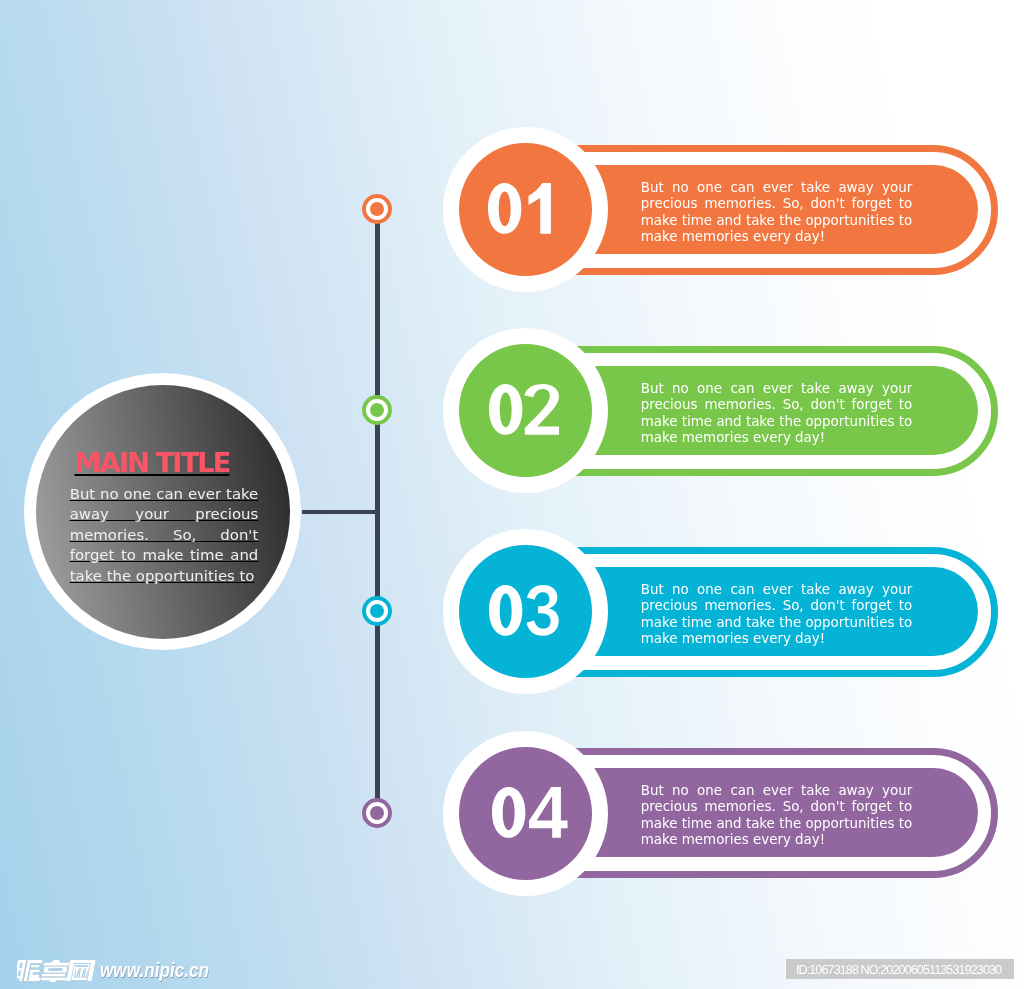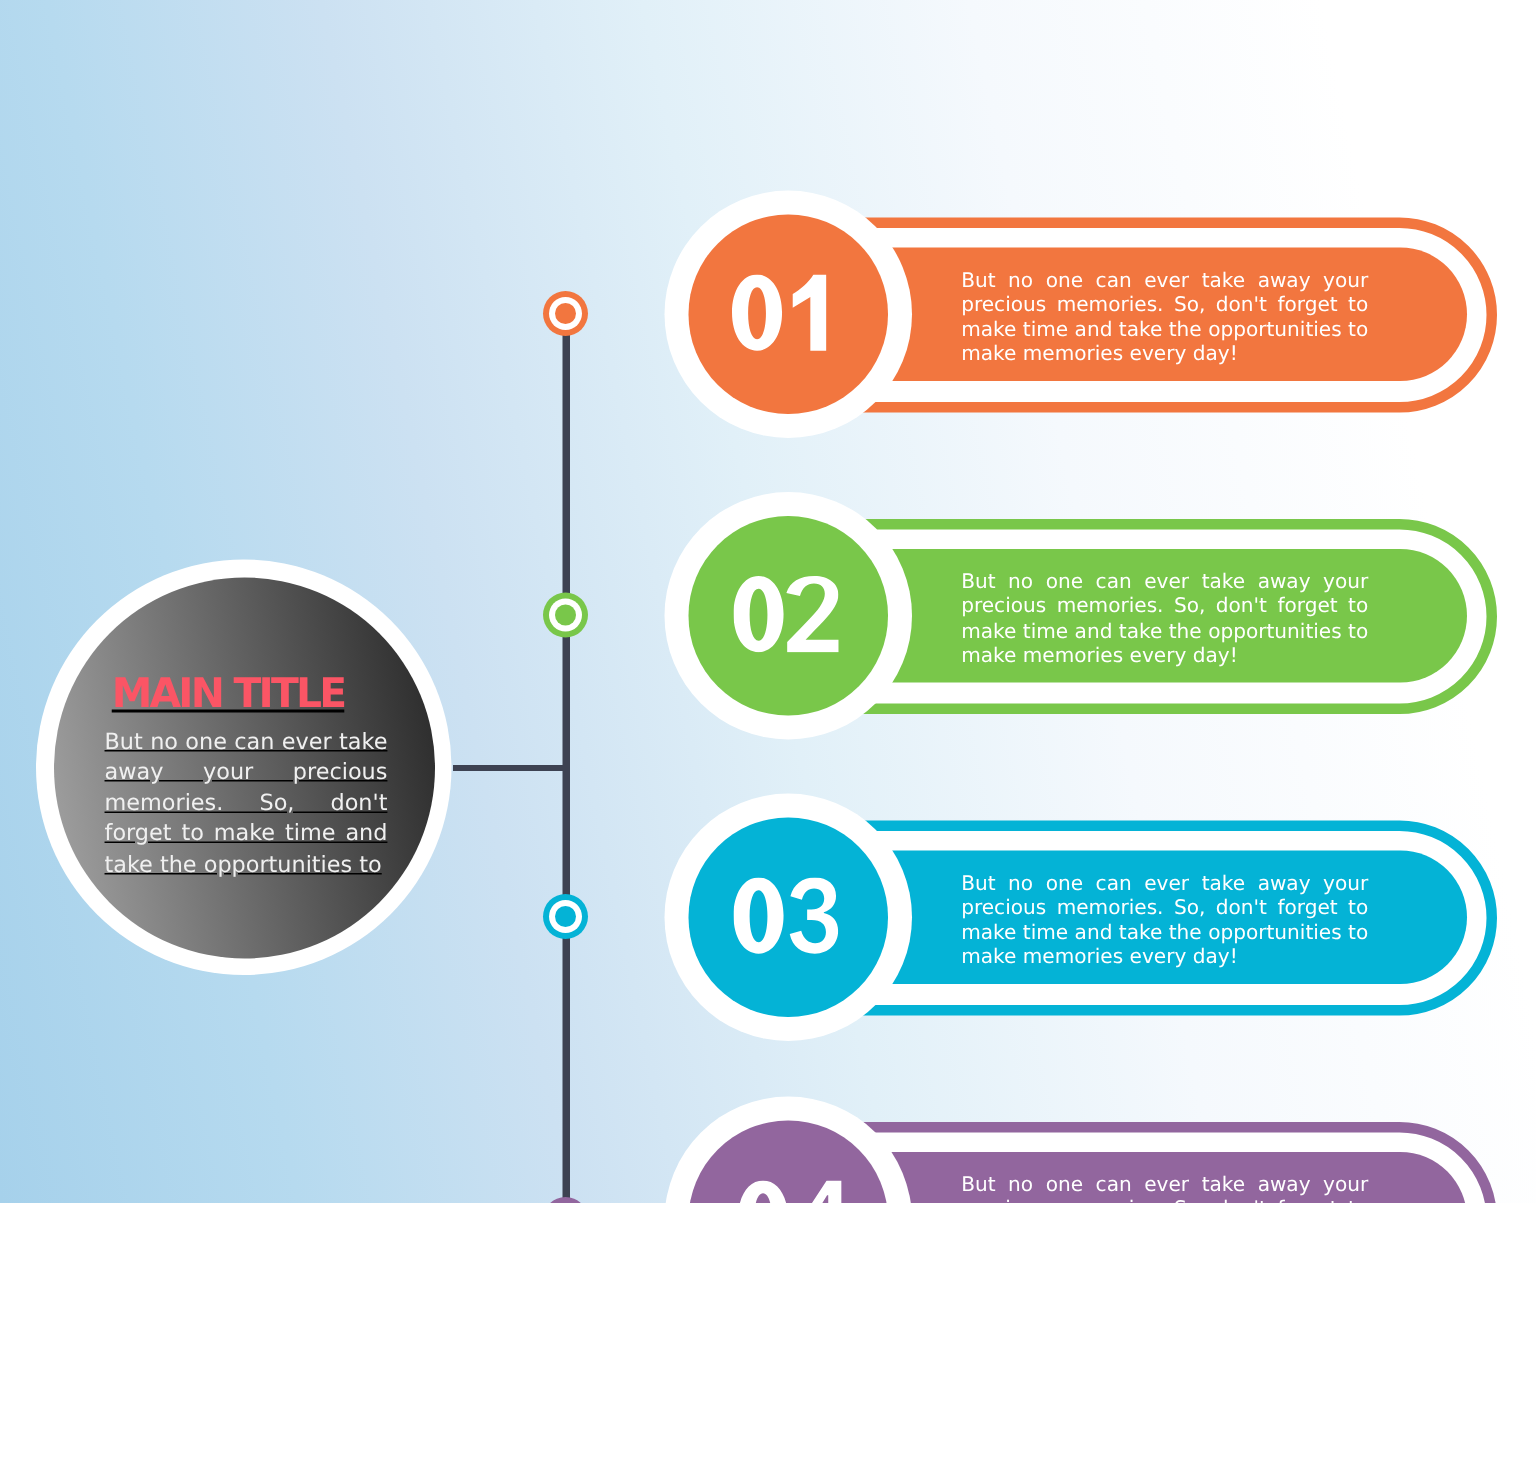--- a/index.html
+++ b/index.html
@@ -1,17 +1,17 @@
 <!DOCTYPE html>
 <html><head>
 <meta charset="utf-8">
 <style>
   html,body{margin:0;padding:0;}
   body{width:1024px;height:989px;overflow:hidden;font-family:"DejaVu Sans",sans-serif;}
-  #stage{position:relative;width:1024px;height:802px;overflow:hidden;
+  #stage{position:relative;width:1024px;height:989px;overflow:hidden;
     background:linear-gradient(78.2deg,
       #a6d1eb 0%,
       #b6daef 16.7%,
       #cce1f2 32%,
       #e1f0f8 50%,
       #f5f9fd 68.3%,
       #ffffff 88%,
       #ffffff 100%);
   }
 
@@ -160,13 +160,16 @@
             <path d="M0 70H104V82H62V92H40V82H0Z"></path>
           </g>
           <g transform="translate(212,4)">
             <path d="M2 0H104V84H86V12H20V84H2Z"></path>
             <path fill-rule="evenodd" d="M22 16H84V80H22ZM28 21H78V28H28ZM30 32L36 72L31 72ZM43 32L38 72L42 72L47 45L48 72L52 72L50 32L47 32L45 44ZM64 32L59 72L63 72L68 45L69 72L73 72L71 32L68 32L66 44ZM82 32L76 72L81 72Z"></path>
           </g>
         </g>
       </svg>
       <span id="wm-url">www.nipic.cn</span>
     </div>
+    <div id="idbadge">
+      <span id="idtext">ID:10673188 NO:20200605113531923030</span>
+    </div>
   </div>
 
 </body></html>

